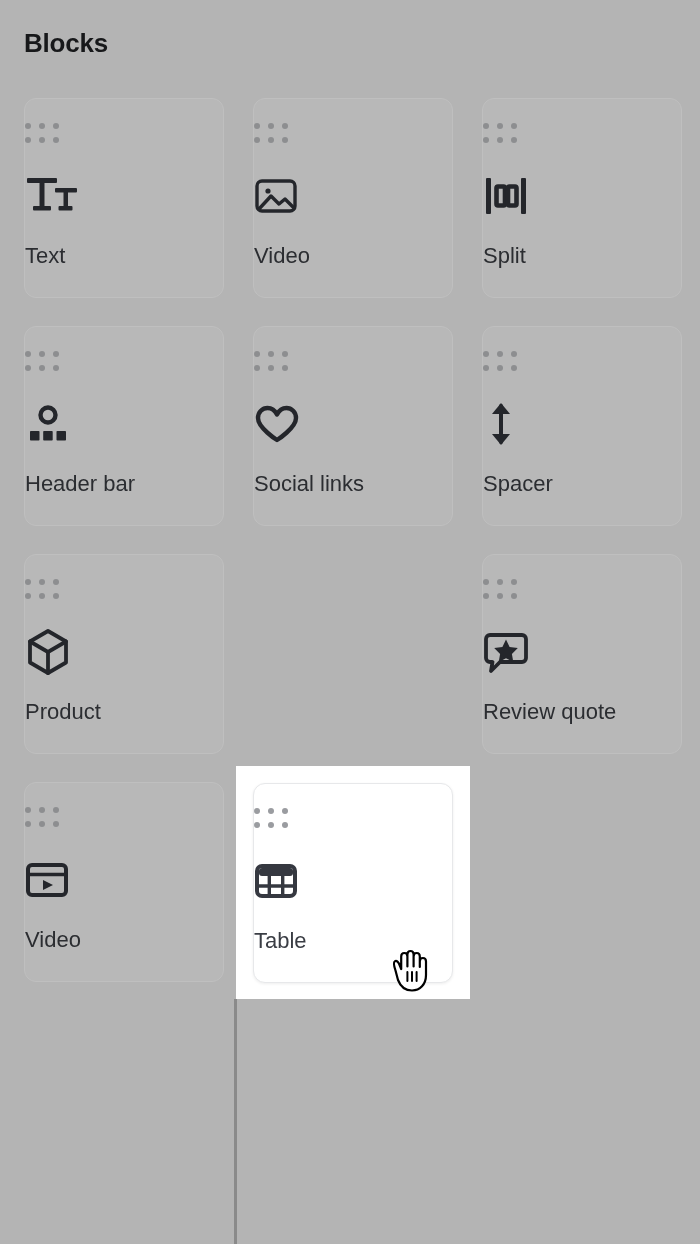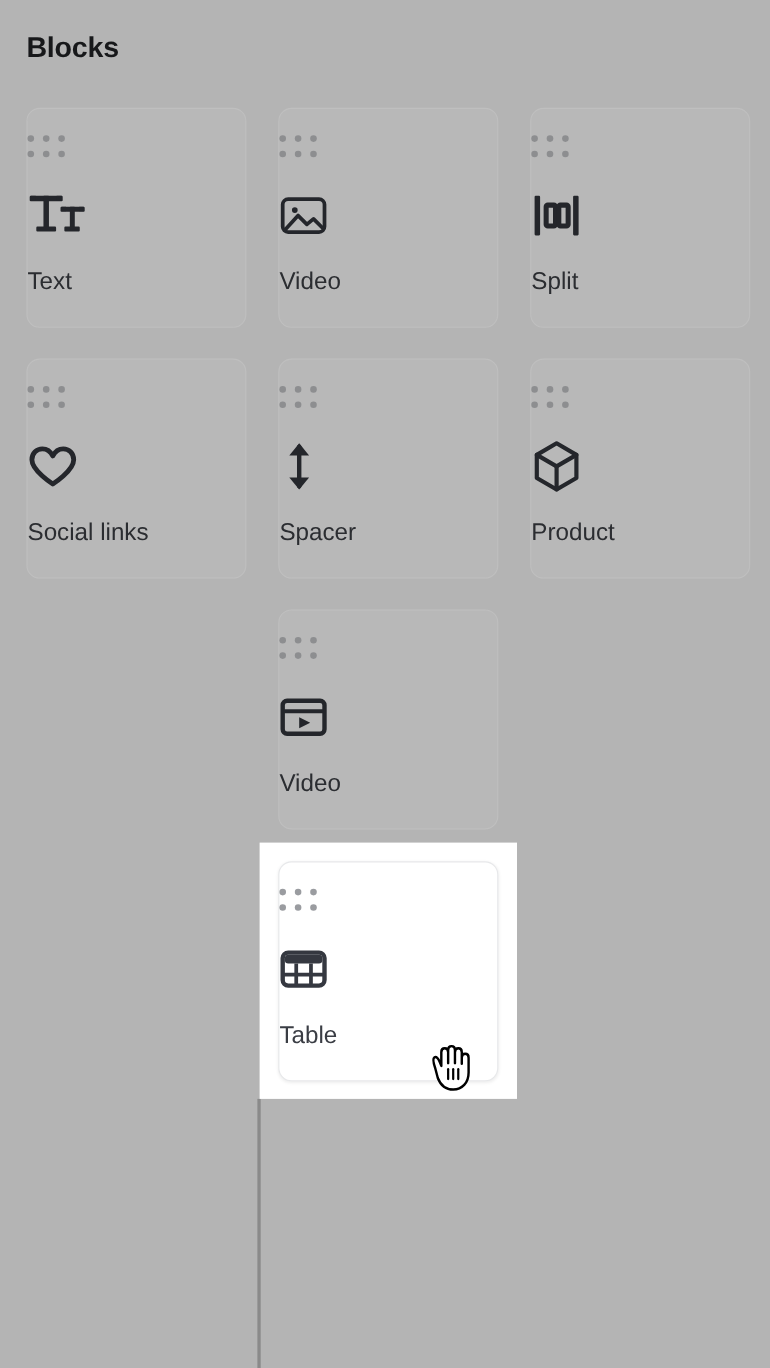--- a/index.html
+++ b/index.html
@@ -197,20 +197,41 @@
           <g fill="none" stroke="currentColor" stroke-width="4.6">
             <rect x="13.5" y="11.5" width="8.5" height="19" rx="1.5"></rect>
             <rect x="25" y="11.5" width="8.5" height="19" rx="1.5"></rect>
           </g>
         </svg>
       </div>
       <div class="block-label">Split</div>
     </div>
 
 
+    <div class="block-card">
+      <div class="drag-handle">
+        <i></i>
+          <i></i>
+          <i></i>
+        <i></i>
+          <i></i>
+          <i></i>
+      </div>
+      <div class="block-icon">
+        <svg width="46" height="42" viewBox="0 0 46 42">
+          <circle cx="23" cy="12" r="7.5" fill="none" stroke="currentColor" stroke-width="4.4"></circle>
+          <g fill="currentColor">
+            <rect x="5" y="28" width="9.5" height="9.5" rx="0.8"></rect>
+            <rect x="18.2" y="28" width="9.5" height="9.5" rx="0.8"></rect>
+            <rect x="31.5" y="28" width="9.5" height="9.5" rx="0.8"></rect>
+          </g>
+        </svg>
+      </div>
+      <div class="block-label">Header bar</div>
+    </div>
 
 
 
     <div class="block-card">
       <div class="drag-handle">
         <i></i>
           <i></i>
           <i></i>
         <i></i>
           <i></i>
@@ -258,20 +279,37 @@
           <path d="M23 3 L41 13.5 L41 34.5 L23 45 L5 34.5 L5 13.5 Z"></path>
           <path d="M5 13.5 L23 24 L41 13.5"></path>
           <path d="M23 24 L23 45"></path>
         </svg>
       </div>
       <div class="block-label">Product</div>
     </div>
 
     <div style="width:200px;height:200px;"></div>
 
+    <div class="block-card">
+      <div class="drag-handle">
+        <i></i>
+          <i></i>
+          <i></i>
+        <i></i>
+          <i></i>
+          <i></i>
+      </div>
+      <div class="block-icon">
+        <svg width="46" height="44" viewBox="0 0 46 44">
+          <path d="M7 5 H39 A4 4 0 0 1 43 9 V28 A4 4 0 0 1 39 32 H17 L8 41 L9.5 32 H7 A4 4 0 0 1 3 28 V9 A4 4 0 0 1 7 5 Z" fill="none" stroke="currentColor" stroke-width="3.8" stroke-linejoin="round"></path>
+          <path d="M23 9.5 L26.6 17 L34.8 18.1 L28.9 23.9 L30.3 32 L23 28.2 L15.7 32 L17.1 23.9 L11.2 18.1 L19.4 17 Z" fill="currentColor"></path>
+        </svg>
+      </div>
+      <div class="block-label">Review quote</div>
+    </div>
 
     <div class="block-card">
       <div class="drag-handle">
         <i></i>
           <i></i>
           <i></i>
         <i></i>
           <i></i>
           <i></i>
       </div>

